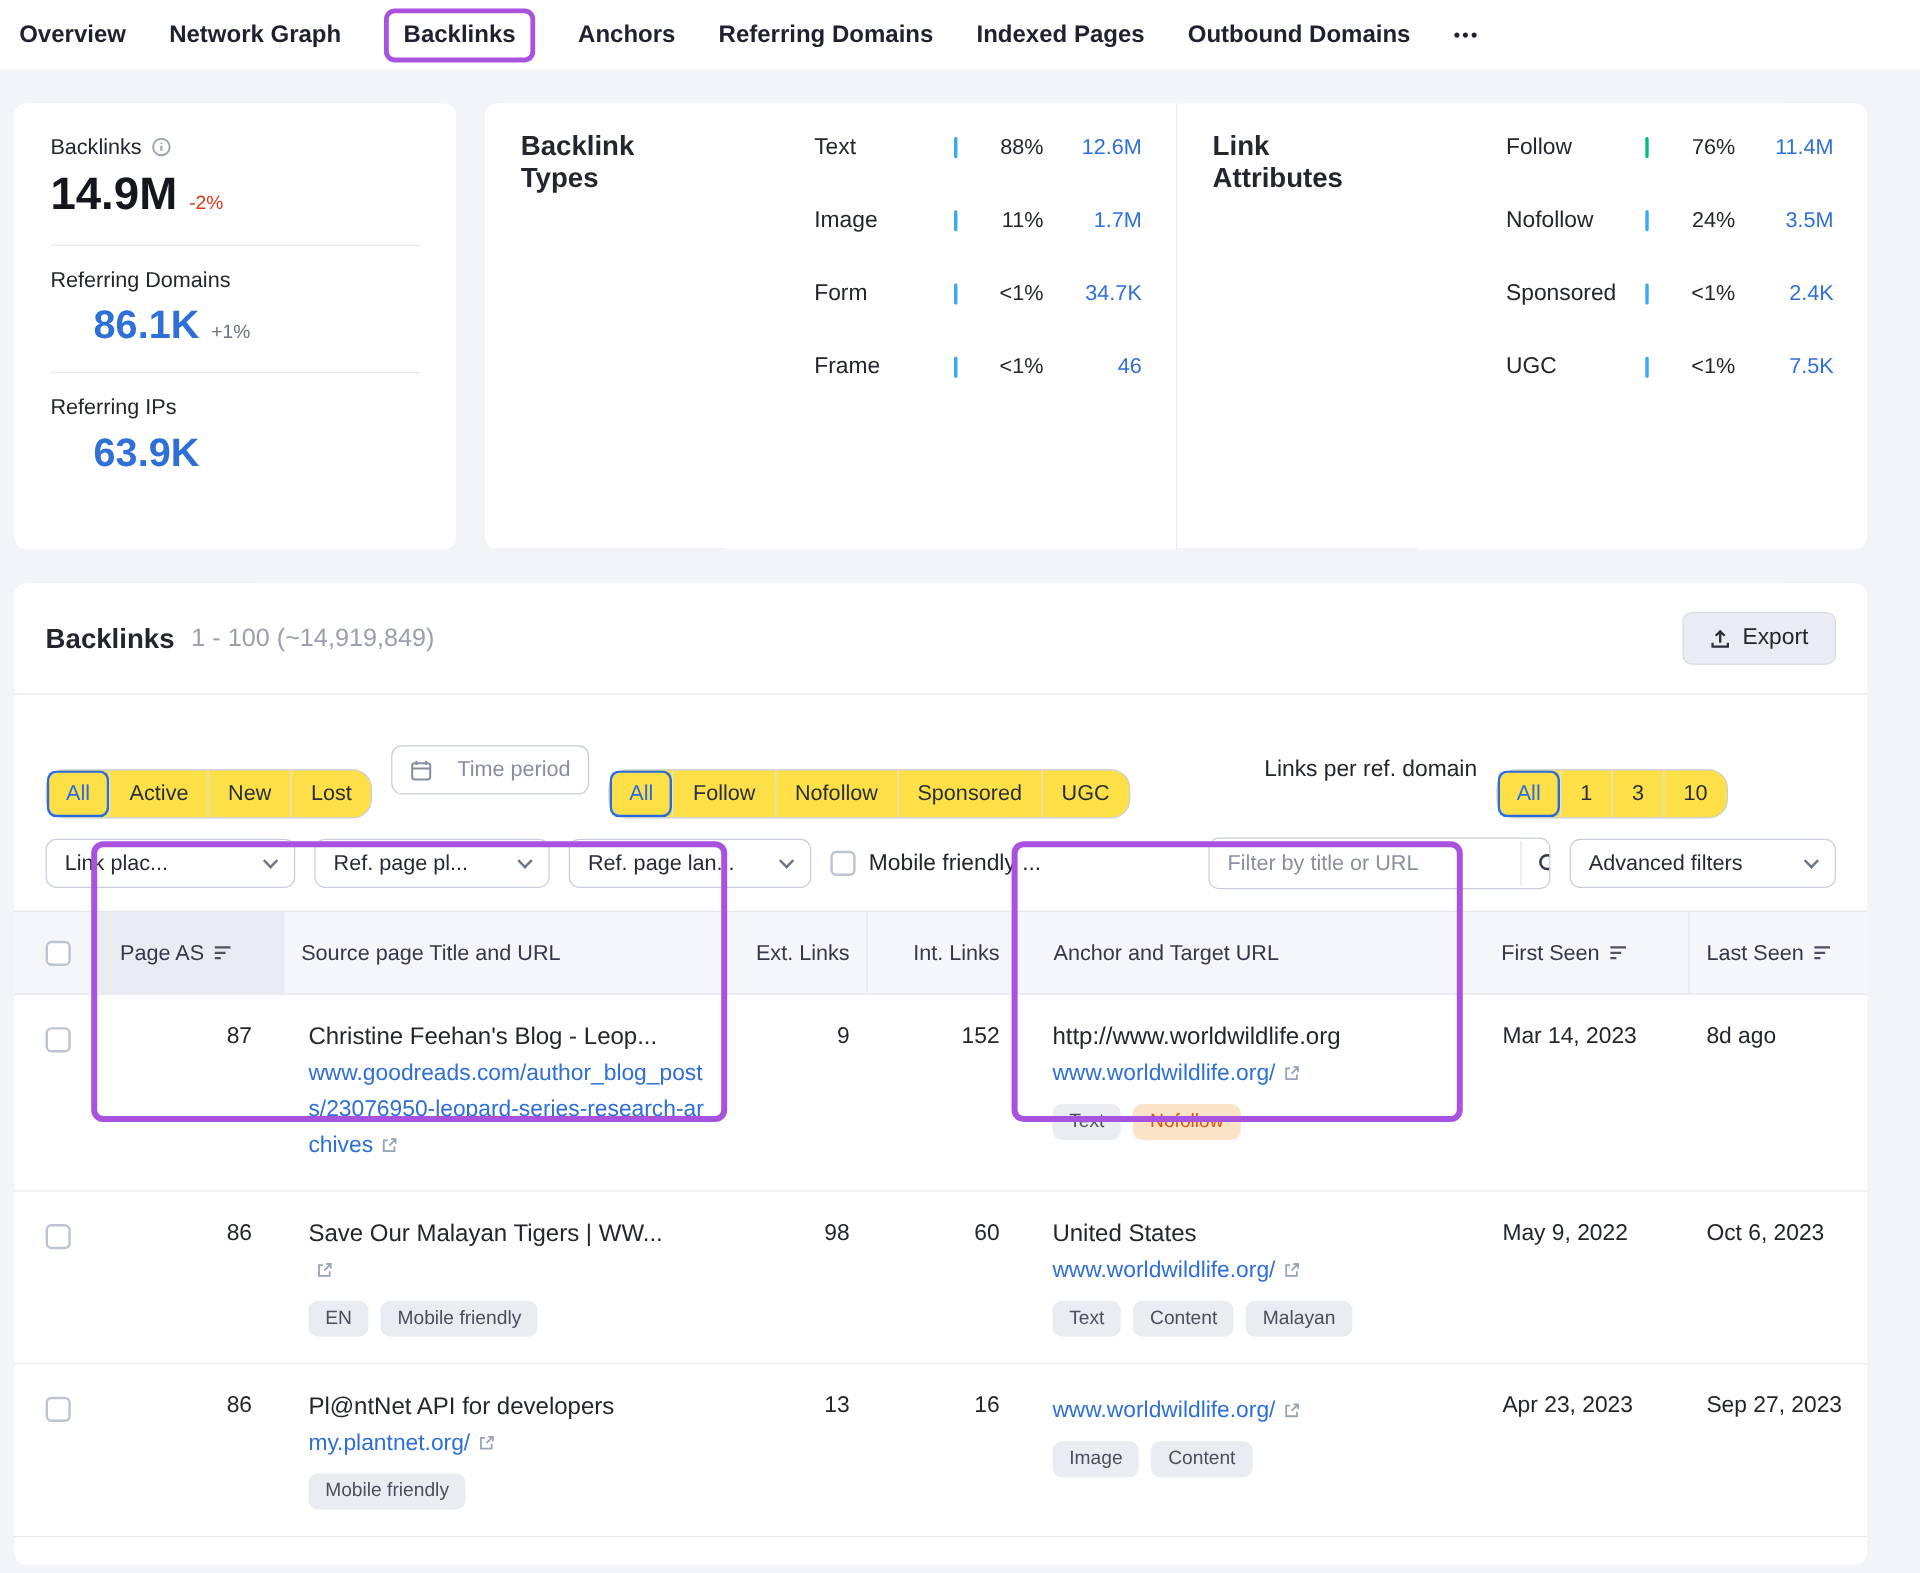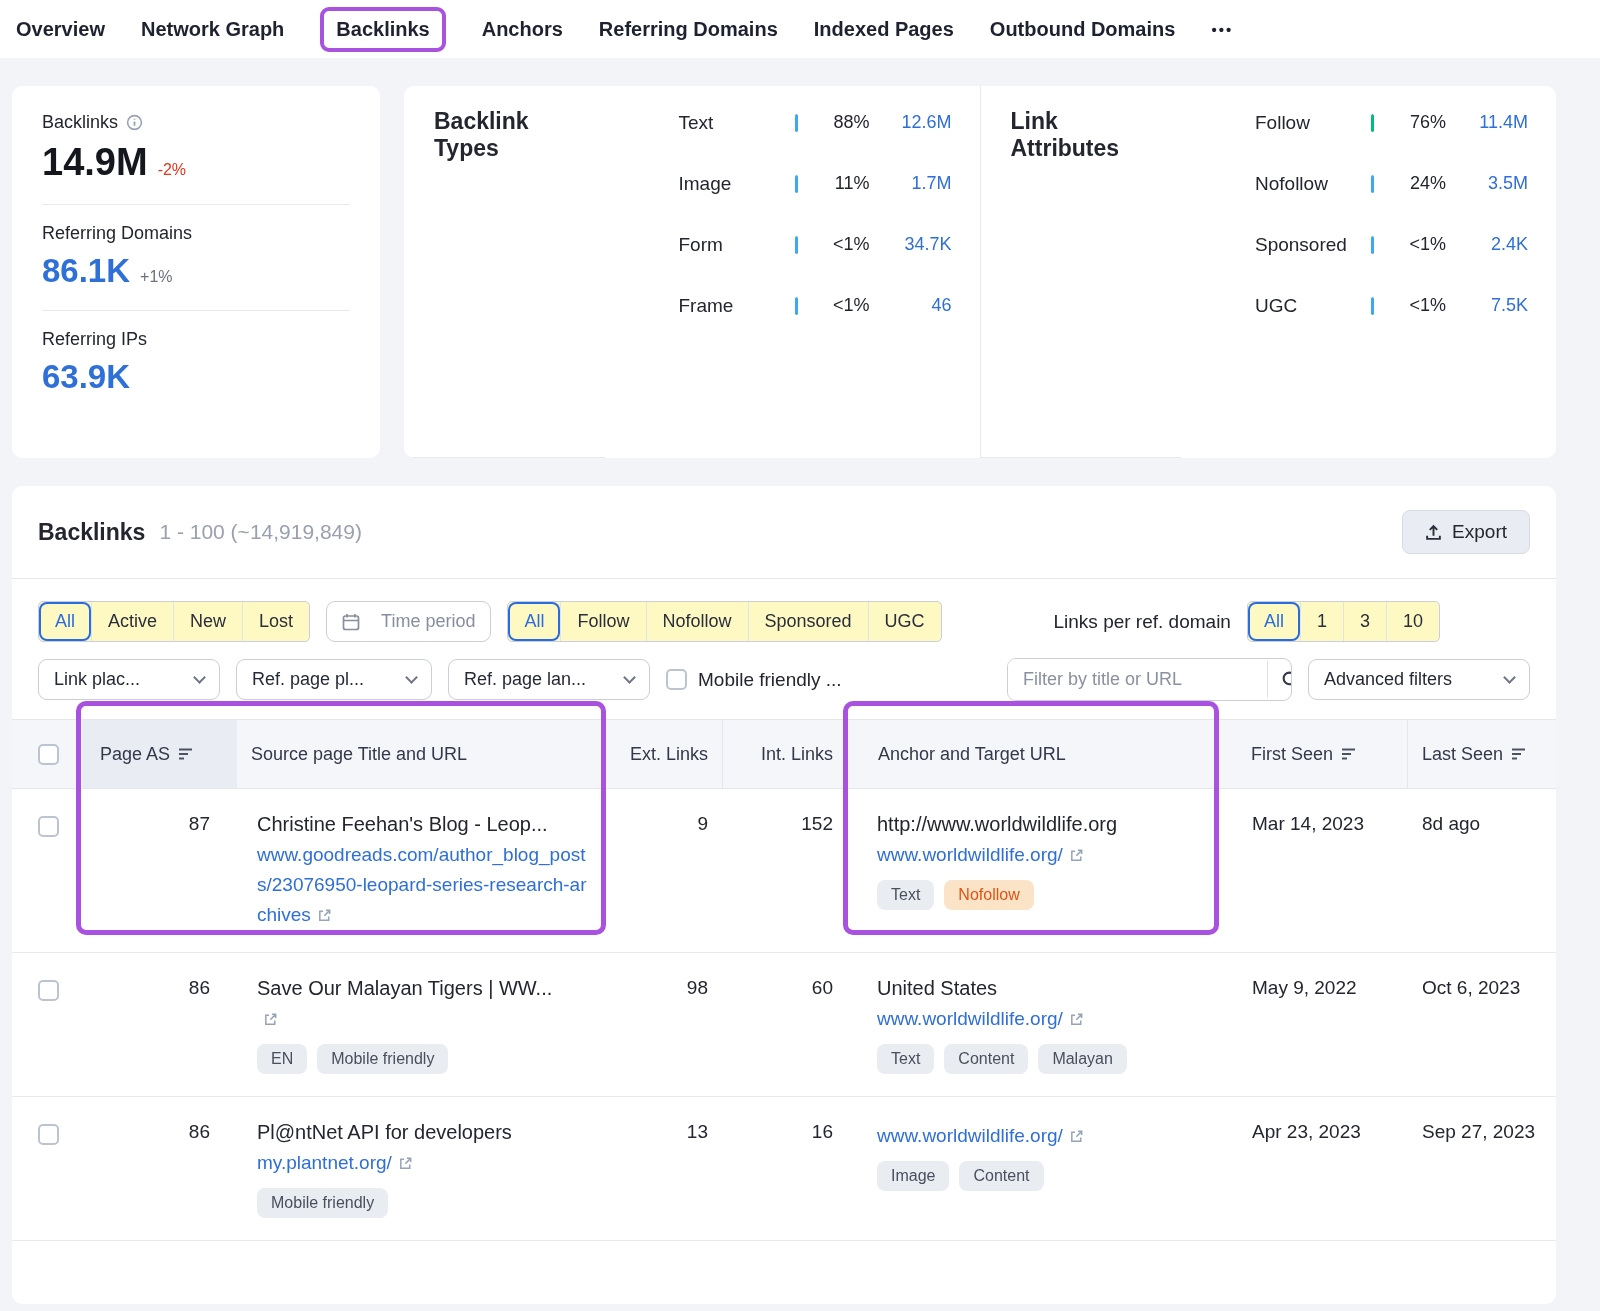--- a/index.html
+++ b/index.html
@@ -25,21 +25,21 @@
 
   
   .cards-row { display:flex; gap:24px; margin:28px 44px 0 12px; align-items:stretch; }
   .summary-card {
     width:368px; height:372px; background:#fff; border-radius:10px;
     padding:26px 30px;
   }
   .stat-label-row { display:flex; align-items:center; gap:8px; font-size:18px; color:#23262f; }
   .stat-value-row { display:flex; align-items:baseline; gap:10px; margin-top:8px; }
   .big-black { font-size:38px; font-weight:bold; color:#15171f; }
-  .big-blue  { font-size:33px; font-weight:bold; color:#2e6fd8; }
+  .big-blue  { font-size:33px; font-weight:bold; color:#2e6fd8;margin-left:36px; }
   .chg { font-size:16px; }
   .chg-red { color:#e0351b; }
   .chg-gray { color:#6c7280; }
   .summary-card hr { border:none; border-top:1px solid #e6e9ef; margin:20px 0 18px; }
 
   .bars-panel { flex:1; background:#fff; border-radius:10px; display:flex; height:372px; overflow:hidden; }
   .bars-half { flex:1; display:flex; flex-direction:row;gap:46px; }
   .v-divider { width:1px; background:#e6e9ef; }
   .bars-title { font-size:23px; font-weight:bold; padding:22px 30px 18px; border-bottom:1px solid #e6e9ef; }
   .bar-rows { padding:6px 0; }
@@ -61,21 +61,21 @@
     background:#e9edf3; border:1px solid #d6dbe4; border-radius:8px;
     padding:10px 22px; font-size:19px; color:#23262f; cursor:pointer;
     font-family:"Liberation Sans", sans-serif;
   }
   .list-hr { border:none; border-top:1px solid #e4e7ed; margin:0; }
 
   .filters { padding:22px 26px 0; }
   .filter-row { display:flex; align-items:center; gap:16px; }
   .filter-row + .filter-row { margin-top:16px; }
 
-  .seg { display:inline-flex; align-items:stretch; border:1px solid #c8cedb; border-radius:5px; background:#fef9c3; }
+  .seg { display:inline-flex; align-items:stretch; border:1px solid #c8cedb; border-radius:16px; background:#fde047;margin-top:40px; }
   .seg-item { padding:9px 16px; font-size:18px; color:#2a2e3a; cursor:pointer; white-space:nowrap; }
   .seg-item + .seg-item { border-left:1px solid #dfe3ea; }
   .seg-item.sel { color:#2a6be0; box-shadow:inset 0 0 0 2px #2a6be0; border-radius:8px; }
 
   .btn-outline {
     display:flex; align-items:center; gap:21px;
     border:1px solid #c8cedb; border-radius:9px; padding:9px 15px;
     font-size:18px; cursor:pointer; background:#fff;
   }
   .btn-gray-text { color:#878e9f; }
@@ -298,21 +298,21 @@
         <span class="lpd-label">Links per ref. domain</span>
         <div class="seg lpd-seg">
           <div class="seg-item sel">All</div>
           <div class="seg-item">1</div>
           <div class="seg-item">3</div>
           <div class="seg-item">10</div>
         </div>
       </div>
 
       <div class="filter-row">
-        <div class="btn-outline drop" style="width:182px">
+        <div class="btn-outline drop" style="width:208px">
           <span>Link plac...</span>
           <span class="chev"></span>
         </div>
         <div class="btn-outline drop" style="width:196px">
           <span>Ref. page pl...</span>
           <span class="chev"></span>
         </div>
         <div class="btn-outline drop" style="width:202px">
           <span>Ref. page lan...</span>
           <span class="chev"></span>

